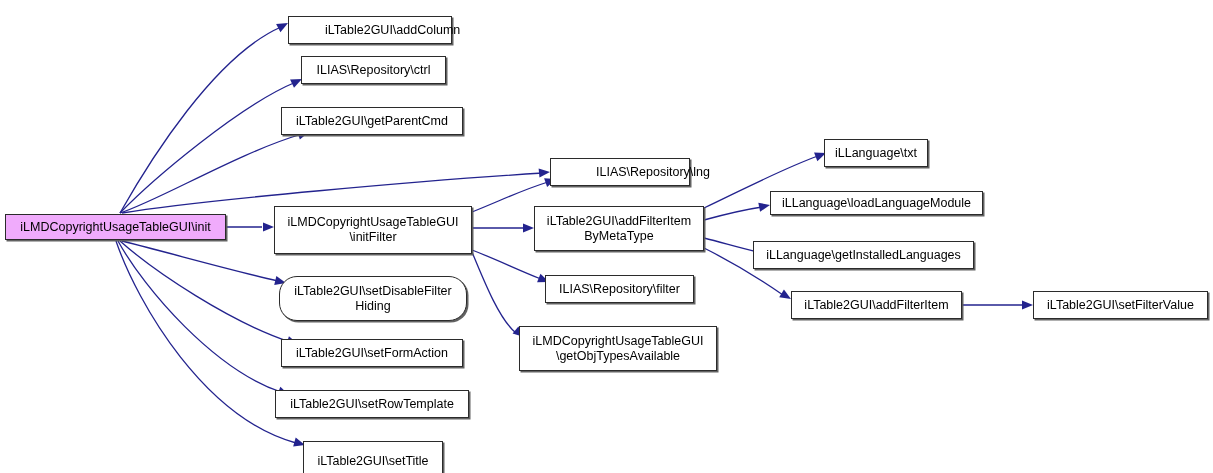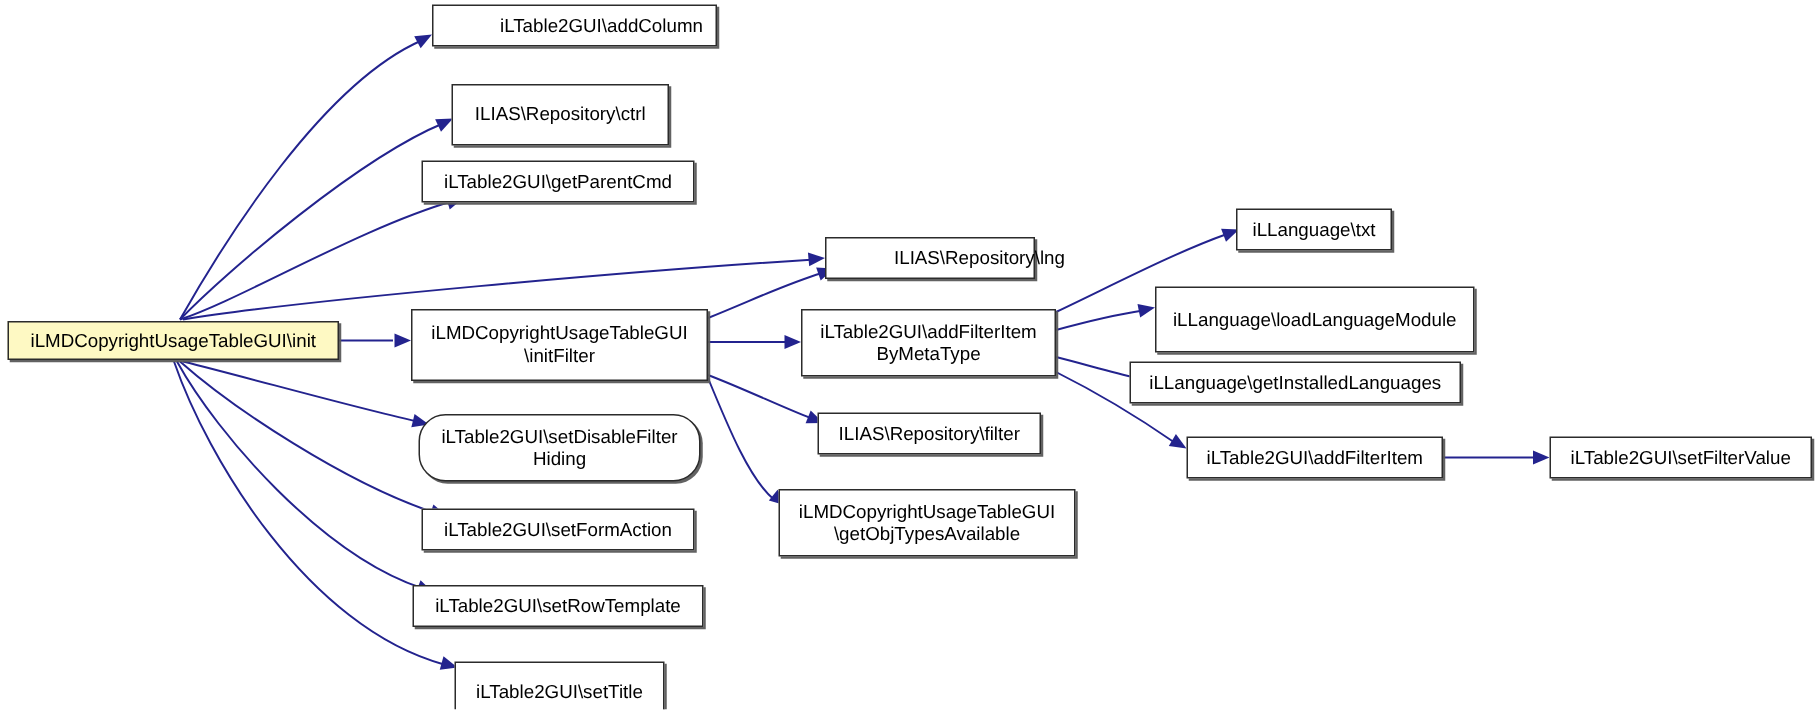--- a/index.html
+++ b/index.html
@@ -31,21 +31,21 @@
     font-size: 12.5px;
     line-height: 15px;
     text-align: center;
     display: flex;
     align-items: center;
     justify-content: center;
     white-space: pre;
     box-shadow: 1.5px 1.5px 0 0 rgba(90,90,90,0.95);
   }
   .node.root {
-    background: #fef9c3;
+    background: #f0abfc;
   }
   .node-label {
     display: block;
     width: 100%;
     padding: 0 4px;
   }
 </style>
 </head>
 <body>
 
@@ -121,36 +121,36 @@
         <polygon points="791,299 779.2036514986185,297.26617127894565 783.9496063041133,289.3848063600881" fill="#23238e"></polygon>
       </g>
       <g>
         <path d="M962,305 L1023,305" fill="none" stroke="#23238e" stroke-width="1.3"></path>
         <polygon points="1033,305 1022,309.6 1022,300.4" fill="#23238e"></polygon>
       </g>
     </svg>
 
   <div id="node-layer">
       <div class="node root" style="left: 5px; top: 214px; width: 221px; height: 26px; border-color: rgb(43, 43, 43);"><span class="node-label">iLMDCopyrightUsageTableGUI\init</span></div>
-      <div class="node" style="left: 288px; top: 3px; width: 190px; height: 28px; border-color: rgb(43, 43, 43); padding-left: 36px;"><span class="node-label">iLTable2GUI\addColumn</span></div>
-      <div class="node" style="left: 301px; top: 56px; width: 145px; height: 41px; border-color: rgb(43, 43, 43);"><span class="node-label">ILIAS\Repository\ctrl</span></div>
+      <div class="node" style="left: 288px; top: 16px; width: 164px; height: 28px; border-color: rgb(43, 43, 43); padding-left: 36px;"><span class="node-label">iLTable2GUI\addColumn</span></div>
+      <div class="node" style="left: 301px; top: 56px; width: 145px; height: 28px; border-color: rgb(43, 43, 43);"><span class="node-label">ILIAS\Repository\ctrl</span></div>
       <div class="node" style="left: 281px; top: 107px; width: 182px; height: 28px; border-color: rgb(43, 43, 43);"><span class="node-label">iLTable2GUI\getParentCmd</span></div>
       <div class="node" style="left: 274px; top: 206px; width: 198px; height: 48px; border-color: rgb(43, 43, 43);"><span class="node-label">iLMDCopyrightUsageTableGUI
 \initFilter</span></div>
       <div class="node" style="left: 279px; top: 276px; width: 188px; height: 45px; border-color: rgb(43, 43, 43); border-radius: 18px;"><span class="node-label">iLTable2GUI\setDisableFilter
 Hiding</span></div>
       <div class="node" style="left: 281px; top: 339px; width: 182px; height: 28px; border-color: rgb(43, 43, 43);"><span class="node-label">iLTable2GUI\setFormAction</span></div>
       <div class="node" style="left: 275px; top: 390px; width: 194px; height: 28px; border-color: rgb(43, 43, 43);"><span class="node-label">iLTable2GUI\setRowTemplate</span></div>
       <div class="node" style="left: 303px; top: 441px; width: 140px; height: 40px; border-color: rgb(43, 43, 43);"><span class="node-label">iLTable2GUI\setTitle</span></div>
       <div class="node" style="left: 550px; top: 158px; width: 140px; height: 28px; border-color: rgb(43, 43, 43); padding-left: 45px;"><span class="node-label">ILIAS\Repository\lng</span></div>
       <div class="node" style="left: 534px; top: 206px; width: 170px; height: 45px; border-color: rgb(43, 43, 43);"><span class="node-label">iLTable2GUI\addFilterItem
 ByMetaType</span></div>
       <div class="node" style="left: 545px; top: 275px; width: 149px; height: 28px; border-color: rgb(43, 43, 43);"><span class="node-label">ILIAS\Repository\filter</span></div>
       <div class="node" style="left: 519px; top: 326px; width: 198px; height: 45px; border-color: rgb(43, 43, 43);"><span class="node-label">iLMDCopyrightUsageTableGUI
 \getObjTypesAvailable</span></div>
       <div class="node" style="left: 824px; top: 139px; width: 104px; height: 28px; border-color: rgb(43, 43, 43);"><span class="node-label">iLLanguage\txt</span></div>
-      <div class="node" style="left: 770px; top: 191px; width: 213px; height: 44px; border-color: rgb(43, 43, 43);"><span class="node-label">iLLanguage\loadLanguageModule</span></div>
+      <div class="node" style="left: 770px; top: 191px; width: 213px; height: 24px; border-color: rgb(43, 43, 43);"><span class="node-label">iLLanguage\loadLanguageModule</span></div>
       <div class="node" style="left: 753px; top: 241px; width: 221px; height: 28px; border-color: rgb(43, 43, 43);"><span class="node-label">iLLanguage\getInstalledLanguages</span></div>
       <div class="node" style="left: 791px; top: 291px; width: 171px; height: 28px; border-color: rgb(43, 43, 43);"><span class="node-label">iLTable2GUI\addFilterItem</span></div>
       <div class="node" style="left: 1033px; top: 291px; width: 175px; height: 28px; border-color: rgb(43, 43, 43);"><span class="node-label">iLTable2GUI\setFilterValue</span></div>
     </div>
 
 </div>
 
 </body></html>

